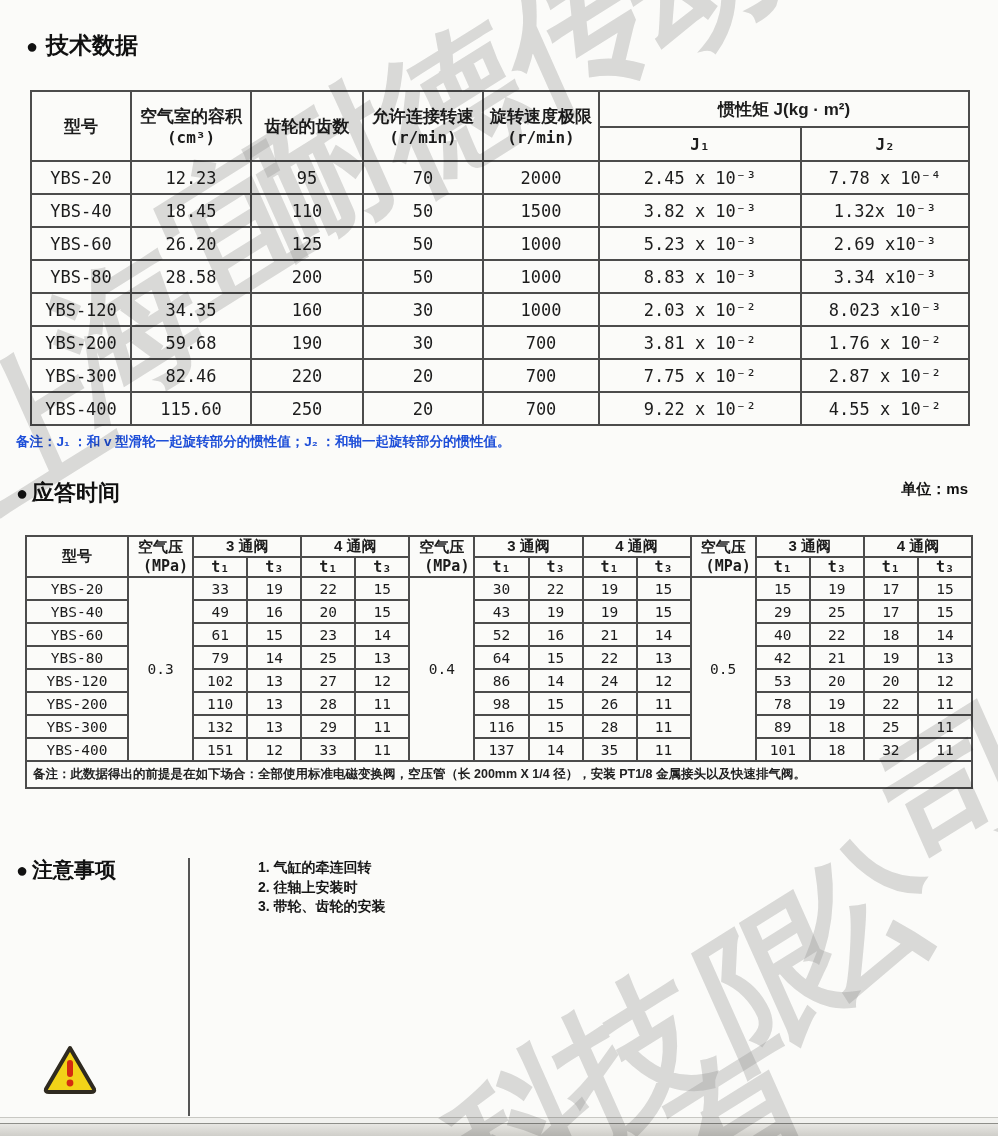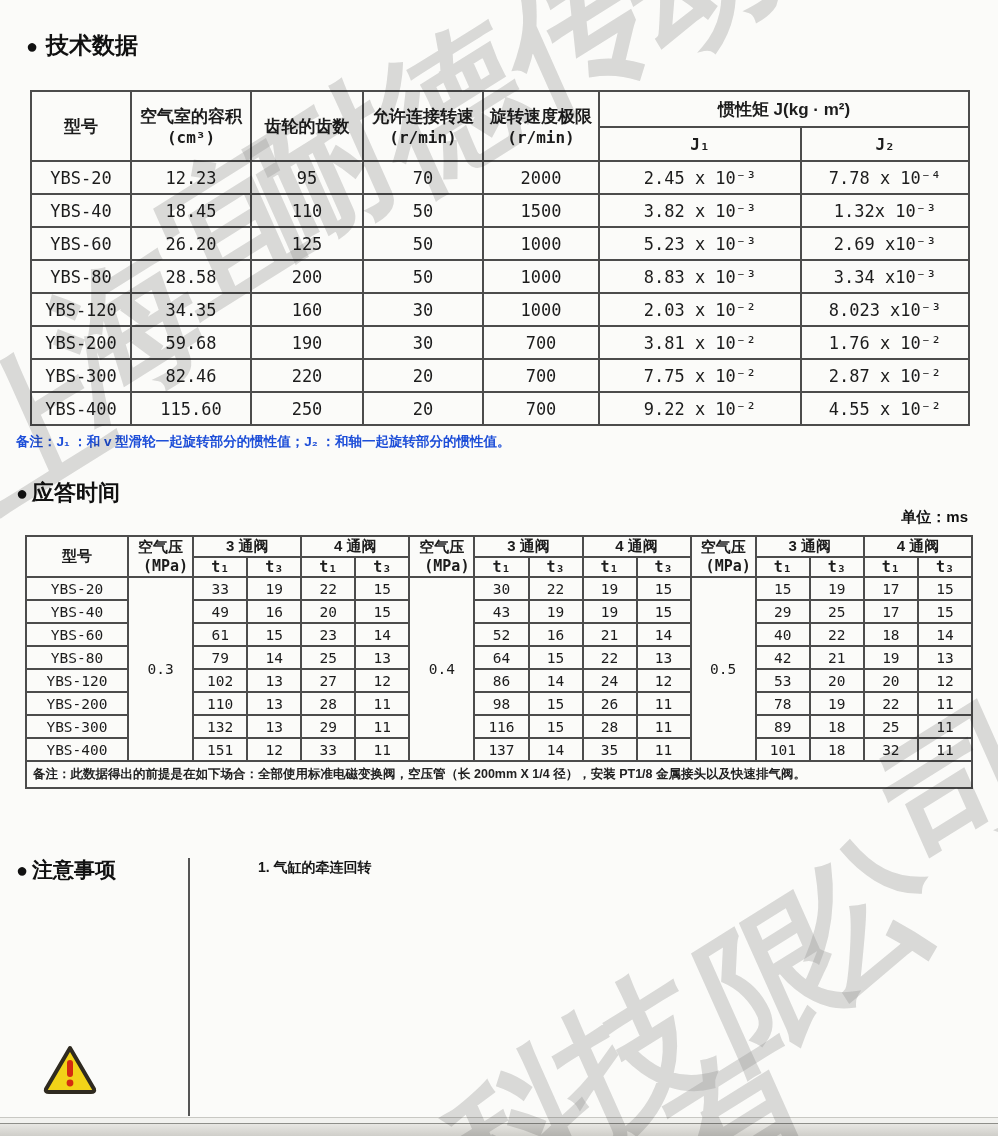--- a/index.html
+++ b/index.html
@@ -31,21 +31,21 @@
   #resp-table { width:948px; }
   #resp-table th { font-size:15px; font-weight:bold; }
   #resp-table .tsub { font-family:"DejaVu Sans Mono",monospace; font-size:15px;margin-left:10px; }
   #resp-table td { height:23px; font-family:"DejaVu Sans Mono",monospace; font-size:14.5px; }
   #resp-table .rh1 { height:30px; }
   #resp-table .rh2 { height:16px; }
   #resp-table td.model { font-size:14.5px; }
   #resp-table td.note-cell { height:26px; text-align:left; padding:4px 6px;
       font-family:"Liberation Sans","DejaVu Sans",sans-serif; font-size:12.5px; font-weight:bold; color:#222; }
 
-  .unit-label { position:absolute; right:30px; top:508px; font-size:15px; font-weight:bold; color:#111; }
+  .unit-label { position:absolute; right:30px; top:480px; font-size:15px; font-weight:bold; color:#111; }
 
   .note1 { position:absolute; left:16px; top:433px; font-size:13.5px; font-weight:bold; color:#1d4ed8; }
 
   
   .notice-divider { position:absolute; left:188px; top:858px; width:2px; height:258px; background:#555; }
   .notices { position:absolute; left:258px; top:858px; width:702px; color:#161616; }
   .notices .n-title { font-size:14px; font-weight:bold; line-height:1.4; }
   .notices .n-body  { font-size:17px; font-weight:bold; line-height:1.42; margin-bottom:26px; }
 
   .warn-icon { position:absolute; left:42px; top:1044px; width:56px; height:50px; }
@@ -405,18 +405,20 @@
   <div class="notice-divider"></div>
 
   <svg class="warn-icon" viewBox="0 0 56 50">
     <path d="M28 4 L52 45 Q53 48 49 48 L7 48 Q3 48 4 45 Z" fill="#f2d318" stroke="#2f2a20" stroke-width="4" stroke-linejoin="round"></path>
     <rect x="25" y="16" width="6" height="17" rx="3" fill="#d42b10"></rect>
     <circle cx="28" cy="39" r="3.4" fill="#d42b10"></circle>
   </svg>
 
   <div class="notices" id="notice-list">
       <div class="n-title">1. 气缸的牵连回转</div>
+      <div class="n-title">2. 往轴上安装时</div>
+      <div class="n-title">3. 带轮、齿轮的安装</div>
     </div>
 
   <div class="bottom-gap"></div>
   <div class="bottom-bar"></div>
 
 </div>
 
 </body></html>

